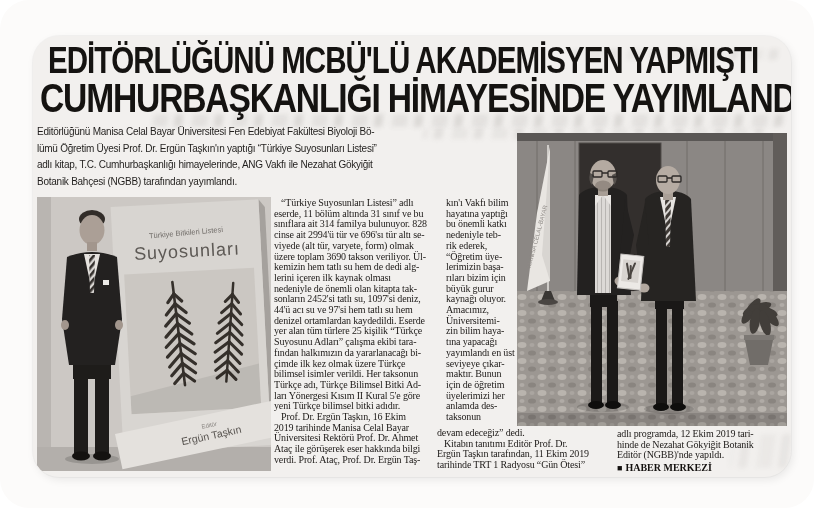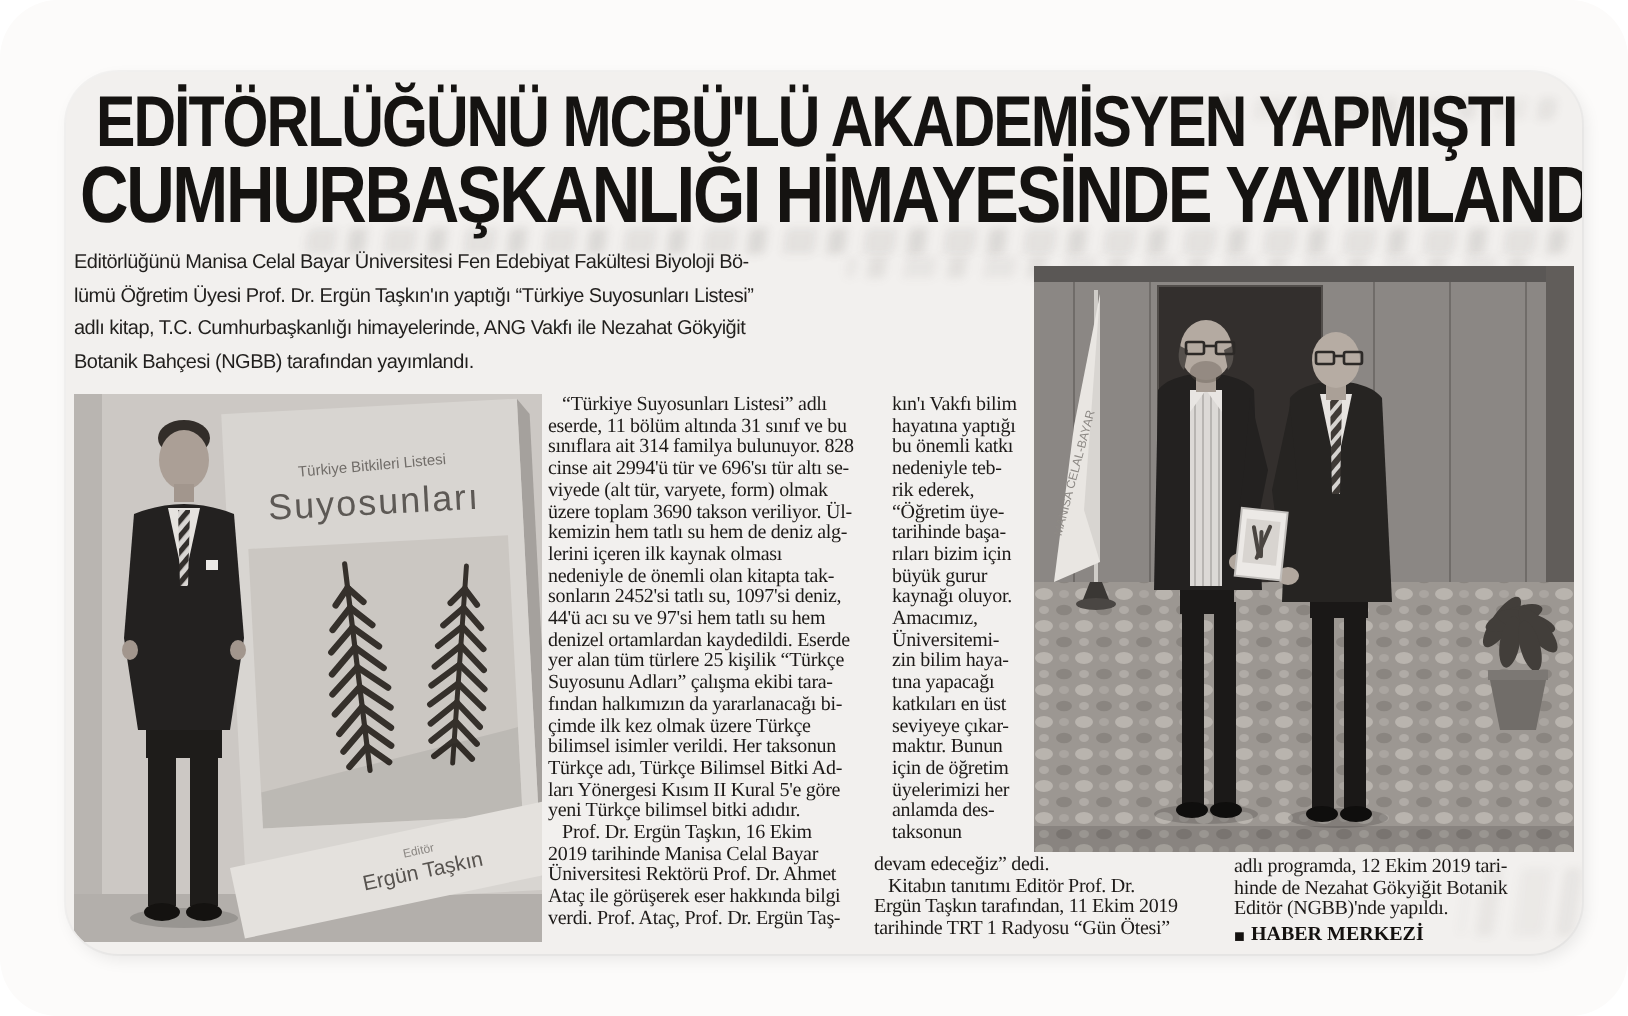--- a/index.html
+++ b/index.html
@@ -159,21 +159,21 @@
       </svg>
     </div>
 
     <div class="col col2 tlines">
         <div>&nbsp;&nbsp;&nbsp;“Türkiye Suyosunları Listesi” adlı</div>
         <div>eserde, 11 bölüm altında 31 sınıf ve bu</div>
         <div>sınıflara ait 314 familya bulunuyor. 828</div>
         <div>cinse ait 2994'ü tür ve 696'sı tür altı se-</div>
         <div>viyede (alt tür, varyete, form) olmak</div>
         <div>üzere toplam 3690 takson veriliyor. Ül-</div>
-        <div>kemizin hem tatlı su hem de deniz alg-</div>
+        <div>kemizin hem tatlı su hem de dedi alg-</div>
         <div>lerini içeren ilk kaynak olması</div>
         <div>nedeniyle de önemli olan kitapta tak-</div>
         <div>sonların 2452'si tatlı su, 1097'si deniz,</div>
         <div>44'ü acı su ve 97'si hem tatlı su hem</div>
         <div>denizel ortamlardan kaydedildi. Eserde</div>
         <div>yer alan tüm türlere 25 kişilik “Türkçe</div>
         <div>Suyosunu Adları” çalışma ekibi tara-</div>
         <div>fından halkımızın da yararlanacağı bi-</div>
         <div>çimde ilk kez olmak üzere Türkçe</div>
         <div>bilimsel isimler verildi. Her taksonun</div>
@@ -186,29 +186,29 @@
         <div>Ataç ile görüşerek eser hakkında bilgi</div>
         <div>verdi. Prof. Ataç, Prof. Dr. Ergün Taş-</div>
       </div>
     <div class="col col3 tlines">
         <div>kın'ı Vakfı bilim</div>
         <div>hayatına yaptığı</div>
         <div>bu önemli katkı</div>
         <div>nedeniyle teb-</div>
         <div>rik ederek,</div>
         <div>“Öğretim üye-</div>
-        <div>tarihinde başa-</div>
+        <div>lerimizin başa-</div>
         <div>rıları bizim için</div>
         <div>büyük gurur</div>
         <div>kaynağı oluyor.</div>
         <div>Amacımız,</div>
         <div>Üniversitemi-</div>
         <div>zin bilim haya-</div>
         <div>tına yapacağı</div>
-        <div>katkıları en üst</div>
+        <div>yayımlandı en üst</div>
         <div>seviyeye çıkar-</div>
         <div>maktır. Bunun</div>
         <div>için de öğretim</div>
         <div>üyelerimizi her</div>
         <div>anlamda des-</div>
         <div>taksonun</div>
       </div>
     <div class="col col3b tlines">
         <div>devam edeceğiz” dedi.</div>
         <div>&nbsp;&nbsp;&nbsp;Kitabın tanıtımı Editör Prof. Dr.</div>

